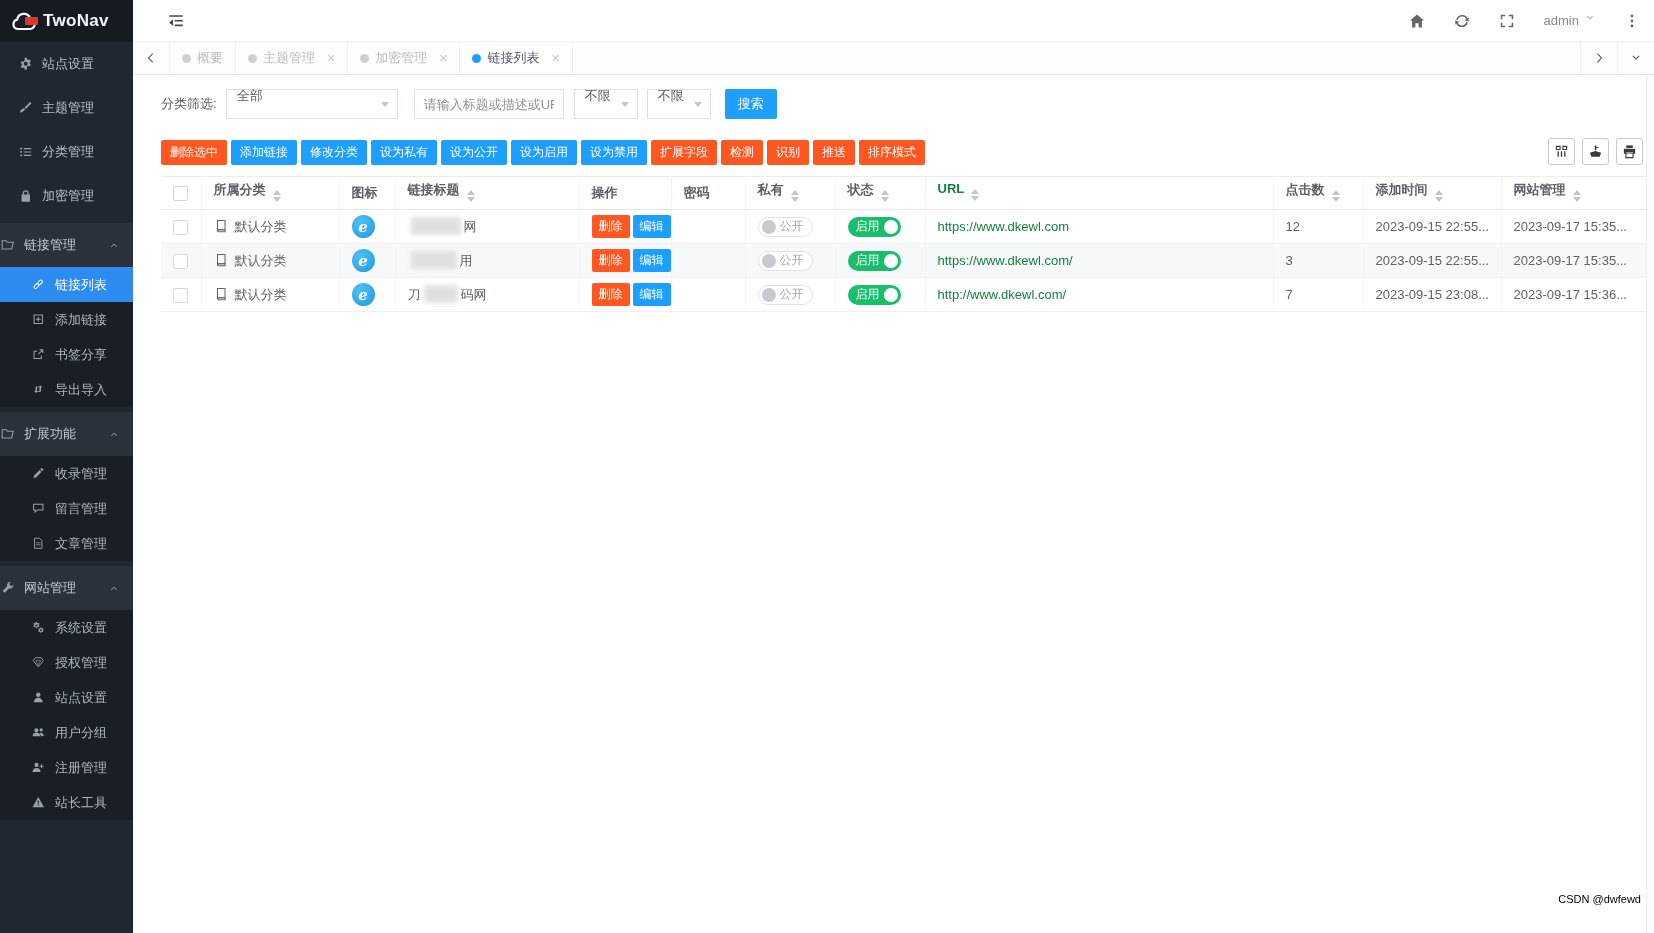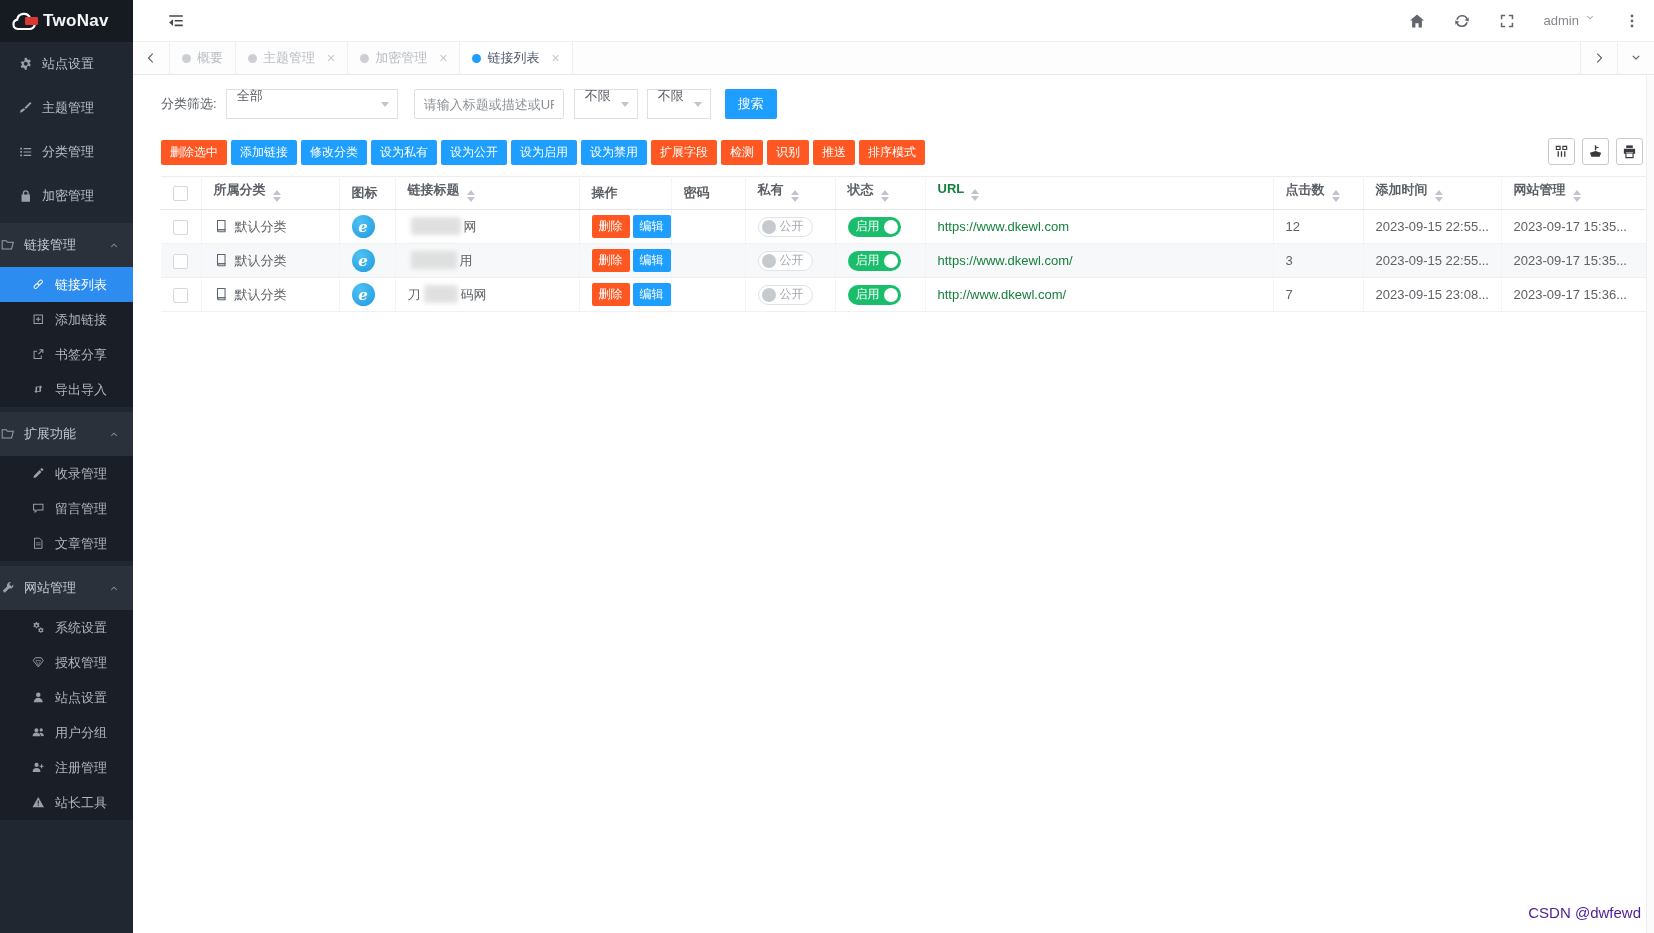--- a/index.html
+++ b/index.html
@@ -94,21 +94,21 @@
 .ra{height:23px;border:none;border-radius:2px;color:#fff;font-size:12px;padding:0 7px;margin-right:3px;cursor:pointer;font-family:inherit}
 .ra.orange{background:var(--orange)}
 .ra.blue{background:var(--blue)}
 .switch{display:inline-flex;align-items:center;height:20px;border-radius:11px;font-size:12px;padding:0 3px;cursor:pointer;vertical-align:middle}
 .switch.off{border:1px solid #dfe3e8;background:#fff;color:#a3a8ae;gap:4px;padding-right:8px}
 .switch.off .knob{width:14px;height:14px;border-radius:50%;background:#c6cacf}
 .switch.on{background:var(--green);color:#fff;gap:4px;padding-left:8px}
 .switch.on .knob{width:14px;height:14px;border-radius:50%;background:#fff}
 .c-url{color:#15803d}
 
-.watermark{position:absolute;right:13px;bottom:12px;font-size:15px;color:#4c1d95}
+.watermark{position:absolute;right:13px;bottom:28px;font-size:11px;color:#000000}
 </style>
 </head>
 <body>
 
 <div class="sidebar">
   <div class="logo">
     <span class="icon">
         <svg viewBox="0 0 16 16" fill="currentColor">
           <path d="M4.6 13.2a3.3 3.3 0 0 1-.3-6.5 4.7 4.7 0 0 1 9-1.1 3.6 3.6 0 0 1-.9 7.6z" fill="none" stroke="currentColor" stroke-width="1.5"></path>
         </svg>

